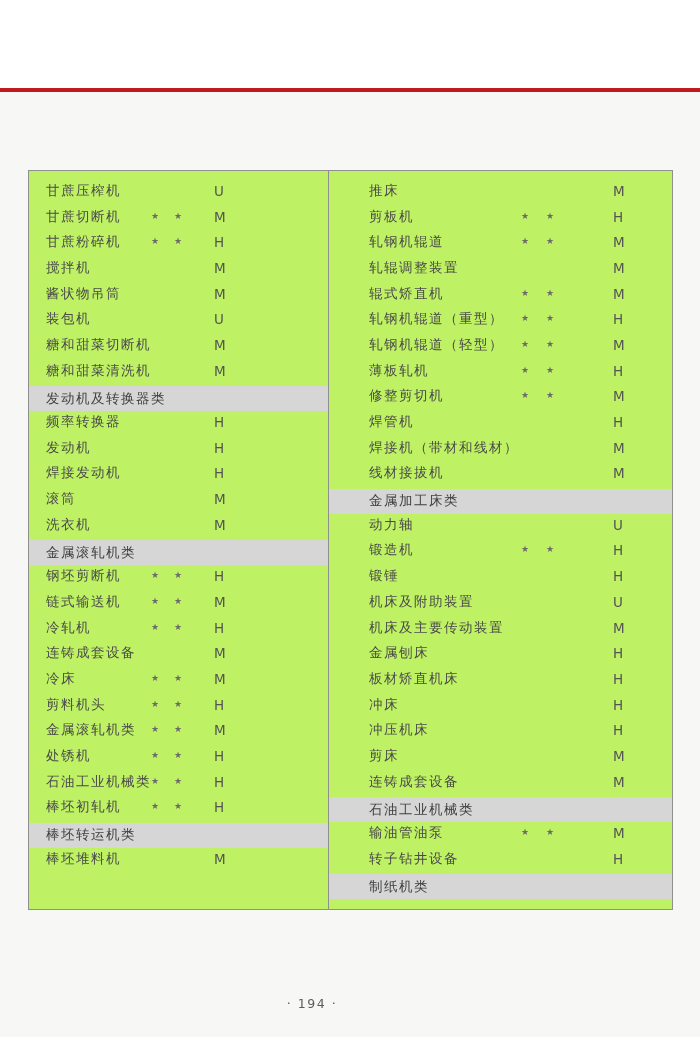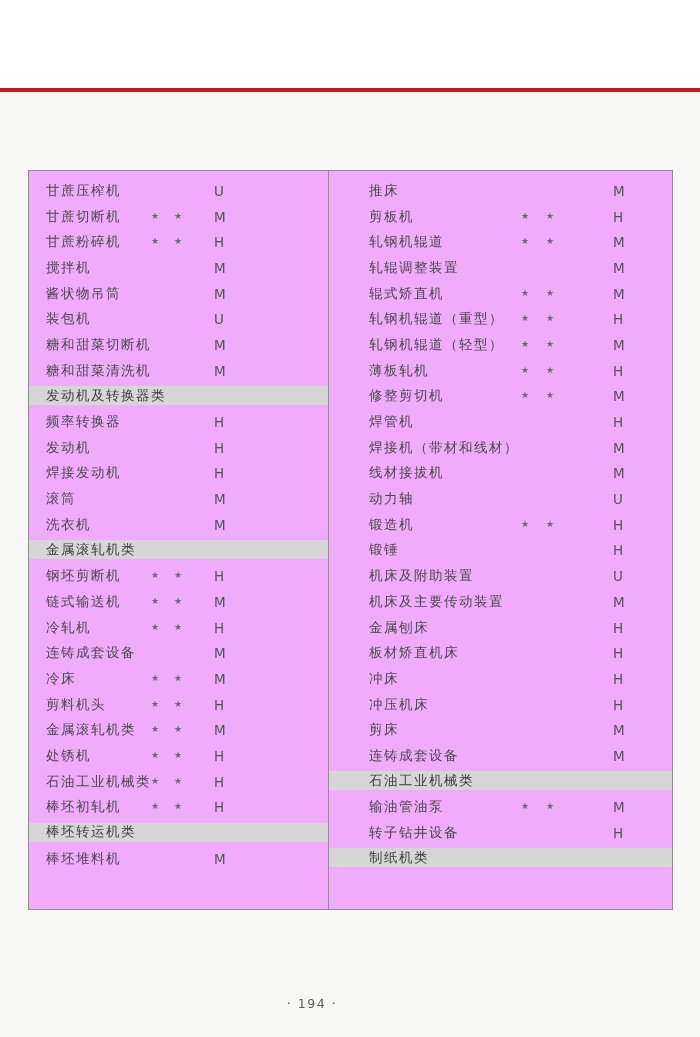--- a/index.html
+++ b/index.html
@@ -12,21 +12,21 @@
   .page-lower{
     position:absolute;top:92px;left:0;width:700px;height:945px;
     background:#f7f8f6;
   }
   .red-rule{
     position:absolute;top:88px;left:0;width:700px;height:4px;
     background:#bf1b1e;
   }
   .table{
     position:absolute;left:28px;top:170px;width:643px;height:738px;
-    border:1px solid #8f8f8f;background:#f0abfc;
+    border:1px solid #8f8f8f;background:#bef264;
     display:flex;box-sizing:content-box;
   }
   .col{padding-top:7px;box-sizing:border-box;}
   .col-left{
     width:300px;border-right:1px solid #8f8f8f;
     --name-x:17px;--star1-x:122px;--star2-x:145px;--val-x:185px;
   }
   .col-right{
     flex:1;
     text-align:center;
@@ -41,21 +41,21 @@
     position:absolute;top:50%;transform:translateY(-52%);
     font-size:9px;color:#6b6b6b;line-height:1;
   }
   .star.s1{left:var(--star1-x);}
   .star.s2{left:var(--star2-x);}
   .val{
     position:absolute;left:var(--val-x);top:50%;transform:translateY(-50%);
     font-size:13.5px;color:#545454;
   }
   .band{
-    position:absolute;left:0;right:0;top:2.5px;height:19px;
+    position:absolute;left:0;right:0;top:2.5px;height:25px;
     background:var(--band,#d6d6d6);
   }
   .band .name{color:#414141;}
   .footer{
     position:absolute;top:996px;left:0;width:624px;text-align:center;
     font-size:12.5px;color:#5c5c5c;letter-spacing:1.5px;
   }
 </style>
 </head>
 <body>
@@ -255,20 +255,25 @@
         <span class="val">H</span>
       </div>
       <div class="row item">
         <span class="name">焊接机（带材和线材）</span>
         <span class="val">M</span>
       </div>
       <div class="row item">
         <span class="name">线材接拔机</span>
         <span class="val">M</span>
       </div>
+      <div class="row section">
+        <div class="band">
+          <span class="name">金属加工床类</span>
+        </div>
+      </div>
       <div class="row item">
         <span class="name">动力轴</span>
         <span class="val">U</span>
       </div>
       <div class="row item">
         <span class="name">锻造机</span>
         <span class="star s1">★</span>
         <span class="star s2">★</span>
         <span class="val">H</span>
       </div>

